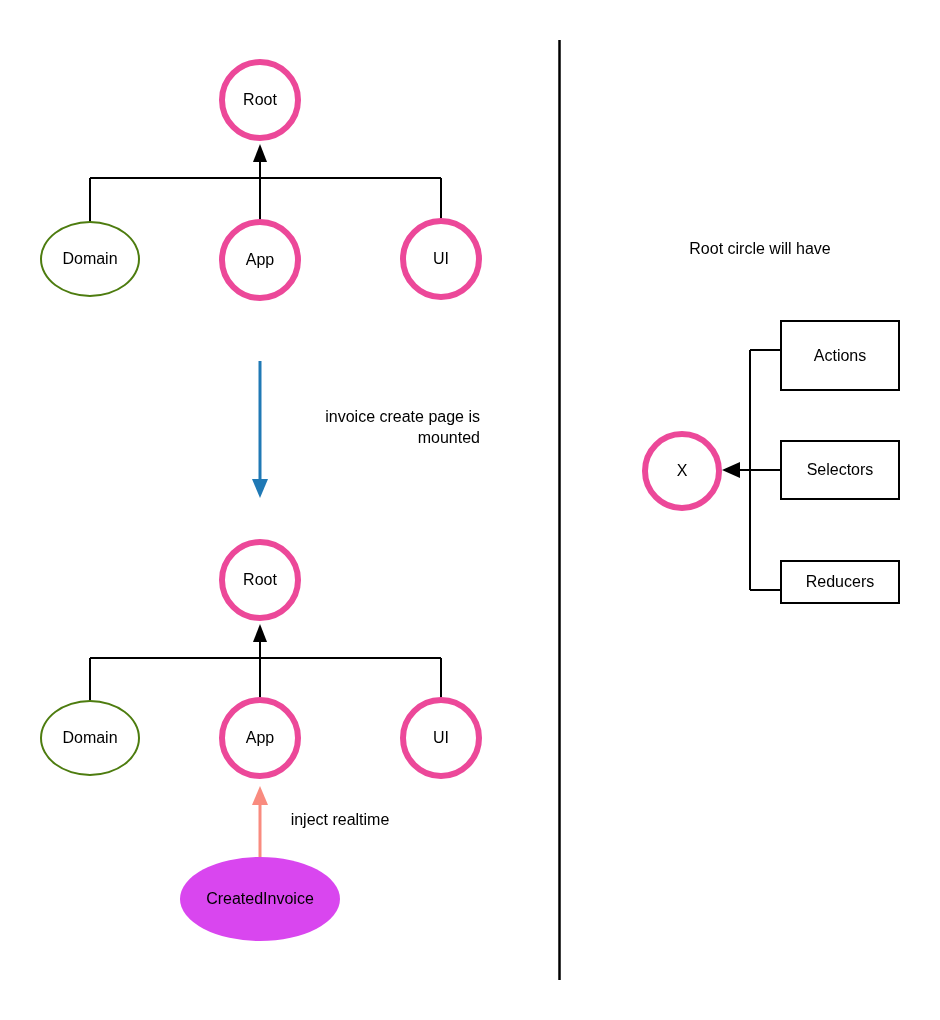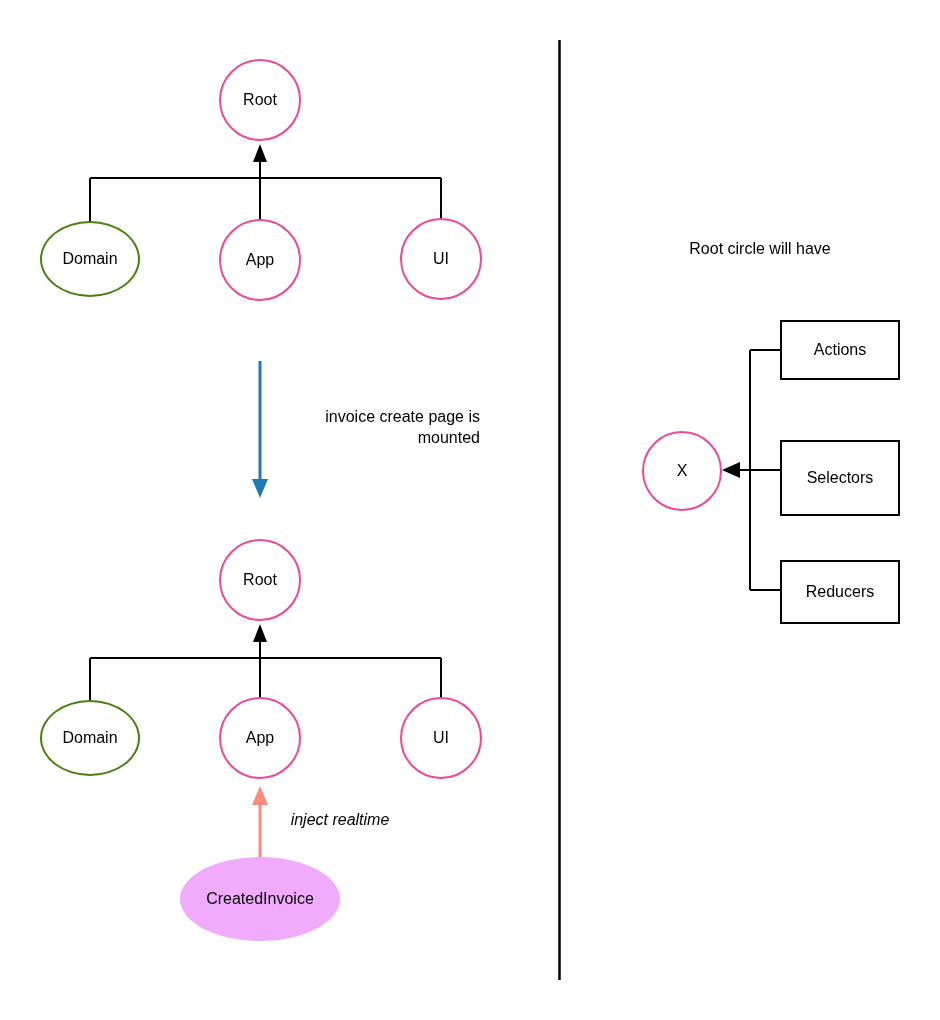--- a/index.html
+++ b/index.html
@@ -26,34 +26,34 @@
     box-sizing: border-box;
     display: flex;
     align-items: center;
     justify-content: center;
     font-size: 16px;
     line-height: 1.1;
     text-align: center;
     background: #ffffff;
   }
   .circle {
-    border: 2px solid #ec4899;
+    border: 6px solid #ec4899;
     border-radius: 50%;
   }
   .ellipse {
     border: 2px solid #4d7c0f;
     border-radius: 50%;
   }
   .rect-box {
     border: 2px solid #000000;
   }
   .filled-ellipse {
     border: none;
     border-radius: 50%;
-    background: #f0abfc;
+    background: #d946ef;
   }
   .float-label {
     position: absolute;
     font-size: 16px;
     line-height: 21px;
     text-align: center;
     white-space: pre-line;
   }
 </style>
 </head>
@@ -112,35 +112,35 @@
   <div class="node ellipse" style="left:40px; top:700px; width:100px; height:76px;">
     <span>Domain</span>
   </div>
   <div class="node circle" style="left:219px; top:697px; width:82px; height:82px;">
     <span>App</span>
   </div>
   <div class="node circle" style="left:400px; top:697px; width:82px; height:82px;">
     <span>UI</span>
   </div>
 
-  <div class="float-label" style="left:270px; top:809px; width:140px;font-style:italic;">inject realtime</div>
+  <div class="float-label" style="left:270px; top:809px; width:140px;">inject realtime</div>
 
   <div class="node filled-ellipse" style="left:180px; top:857px; width:160px; height:84px;">
     <span>CreatedInvoice</span>
   </div>
 
   <div class="float-label" style="left:660px; top:238px; width:200px;">Root circle will have</div>
 
   <div class="node circle" style="left:642px; top:431px; width:80px; height:80px;">
     <span>X</span>
   </div>
 
-  <div class="node rect-box" style="left:780px; top:320px; width:120px; height:60px;">
+  <div class="node rect-box" style="left:780px; top:320px; width:120px; height:71px;">
     <span>Actions</span>
   </div>
-  <div class="node rect-box" style="left:780px; top:440px; width:120px; height:76px;">
+  <div class="node rect-box" style="left:780px; top:440px; width:120px; height:60px;">
     <span>Selectors</span>
   </div>
-  <div class="node rect-box" style="left:780px; top:560px; width:120px; height:64px;">
+  <div class="node rect-box" style="left:780px; top:560px; width:120px; height:44px;">
     <span>Reducers</span>
   </div>
 
 </div>
 
 </body></html>

